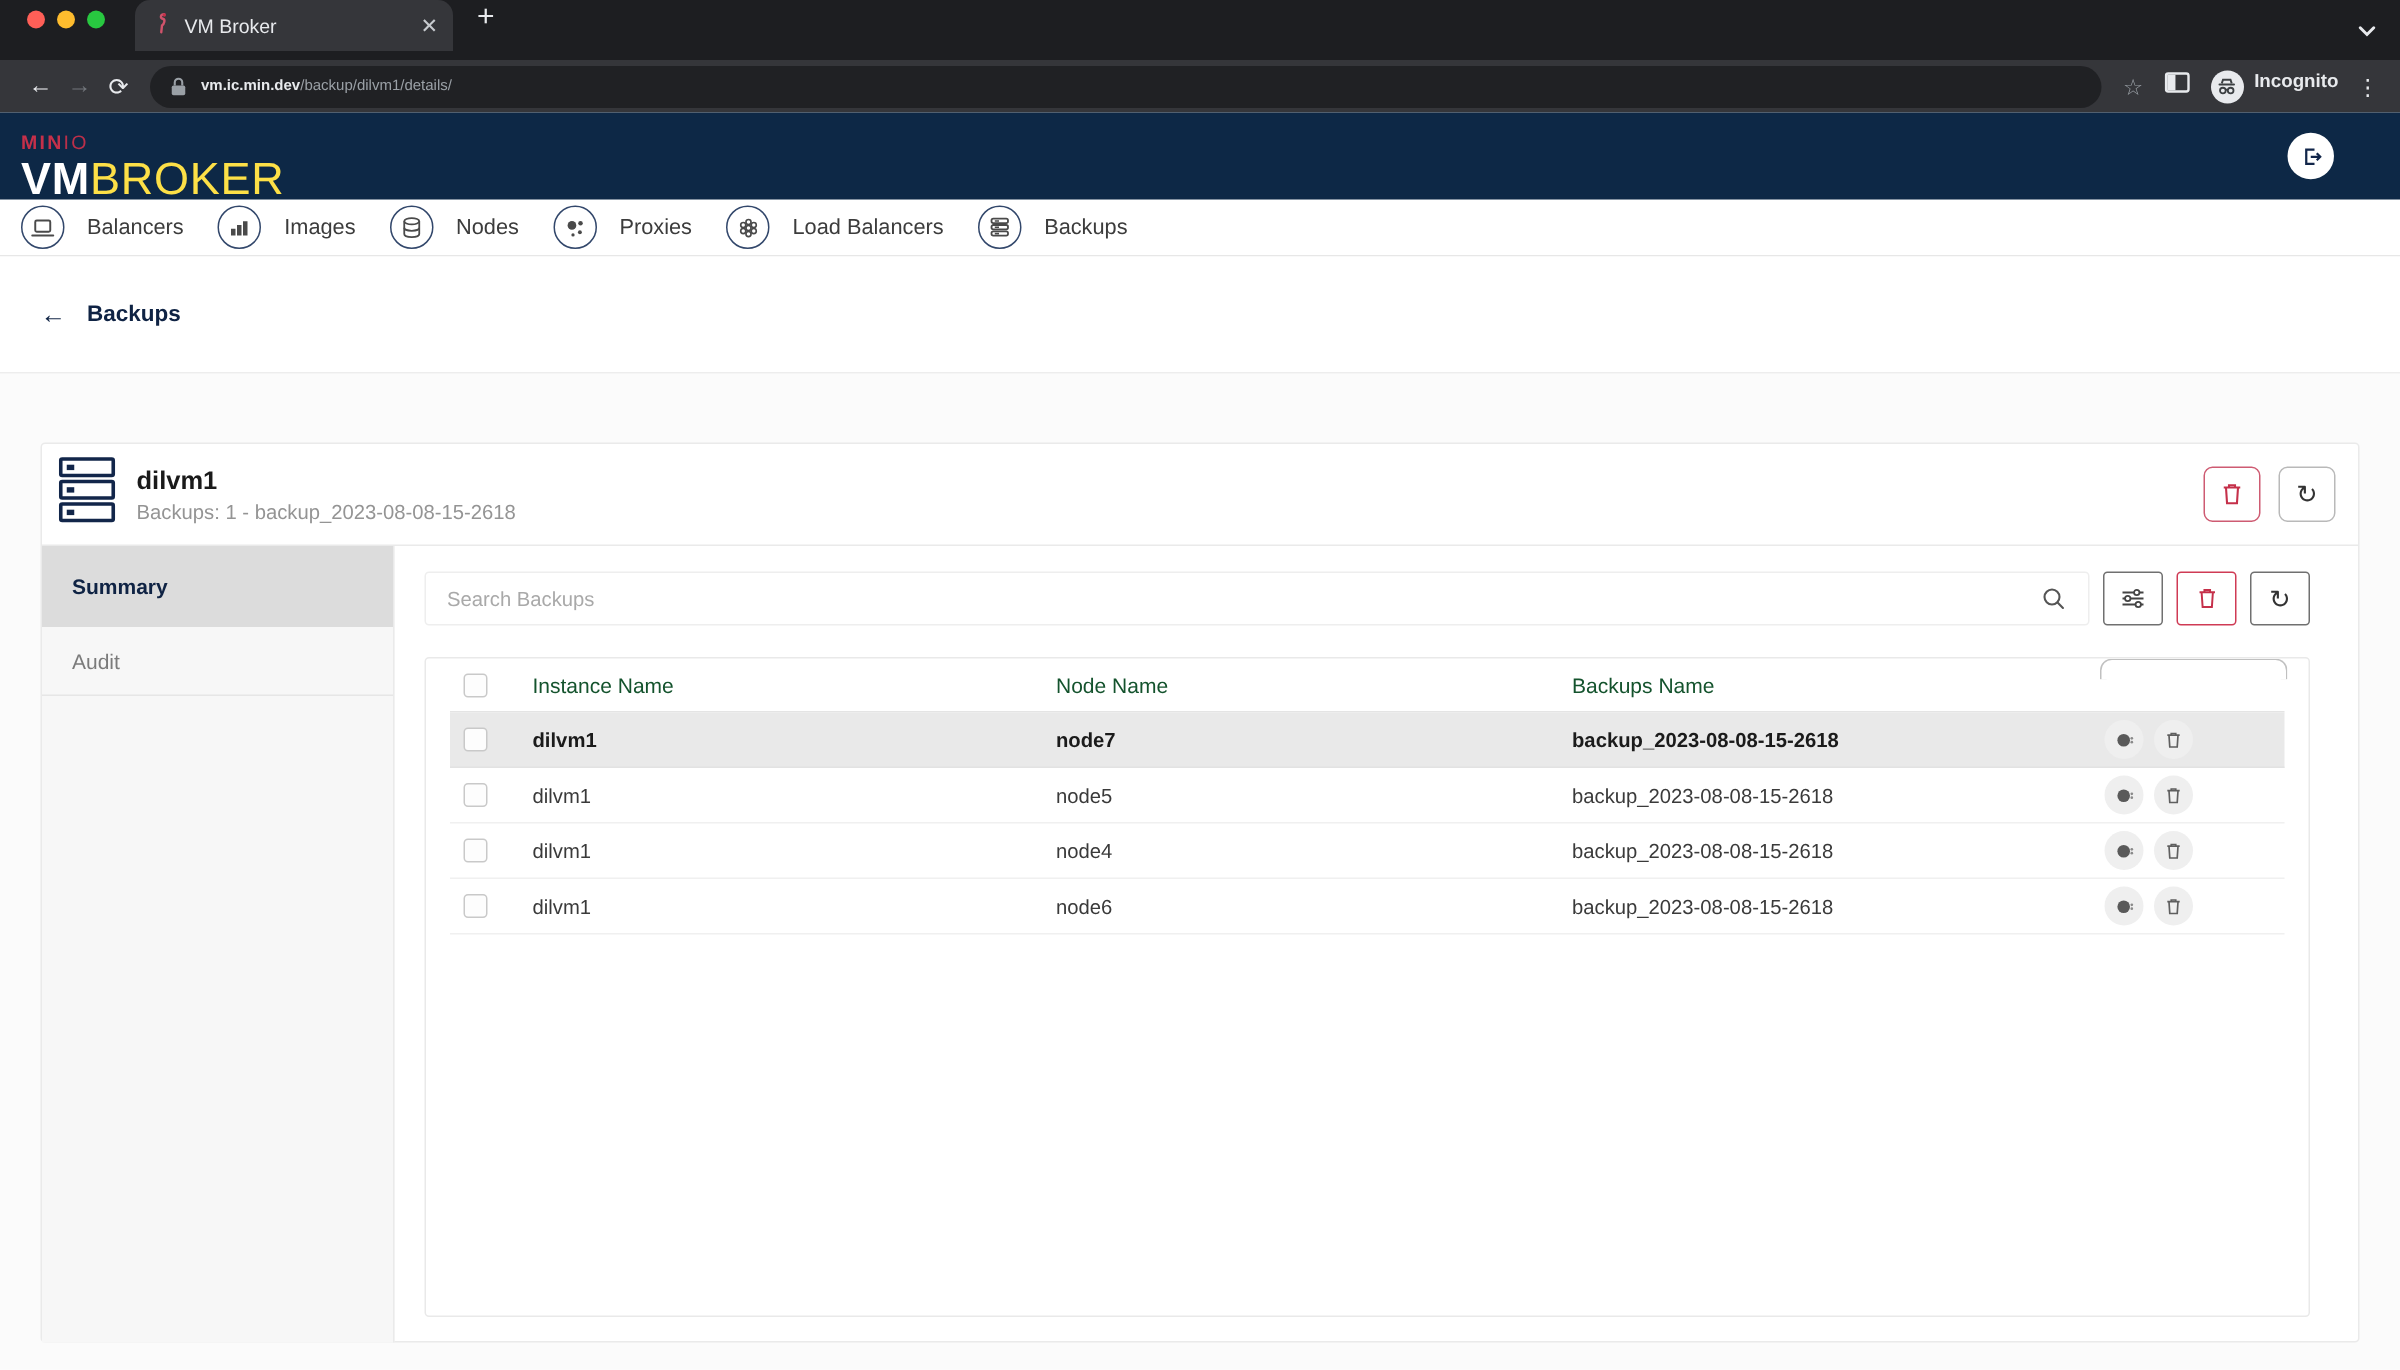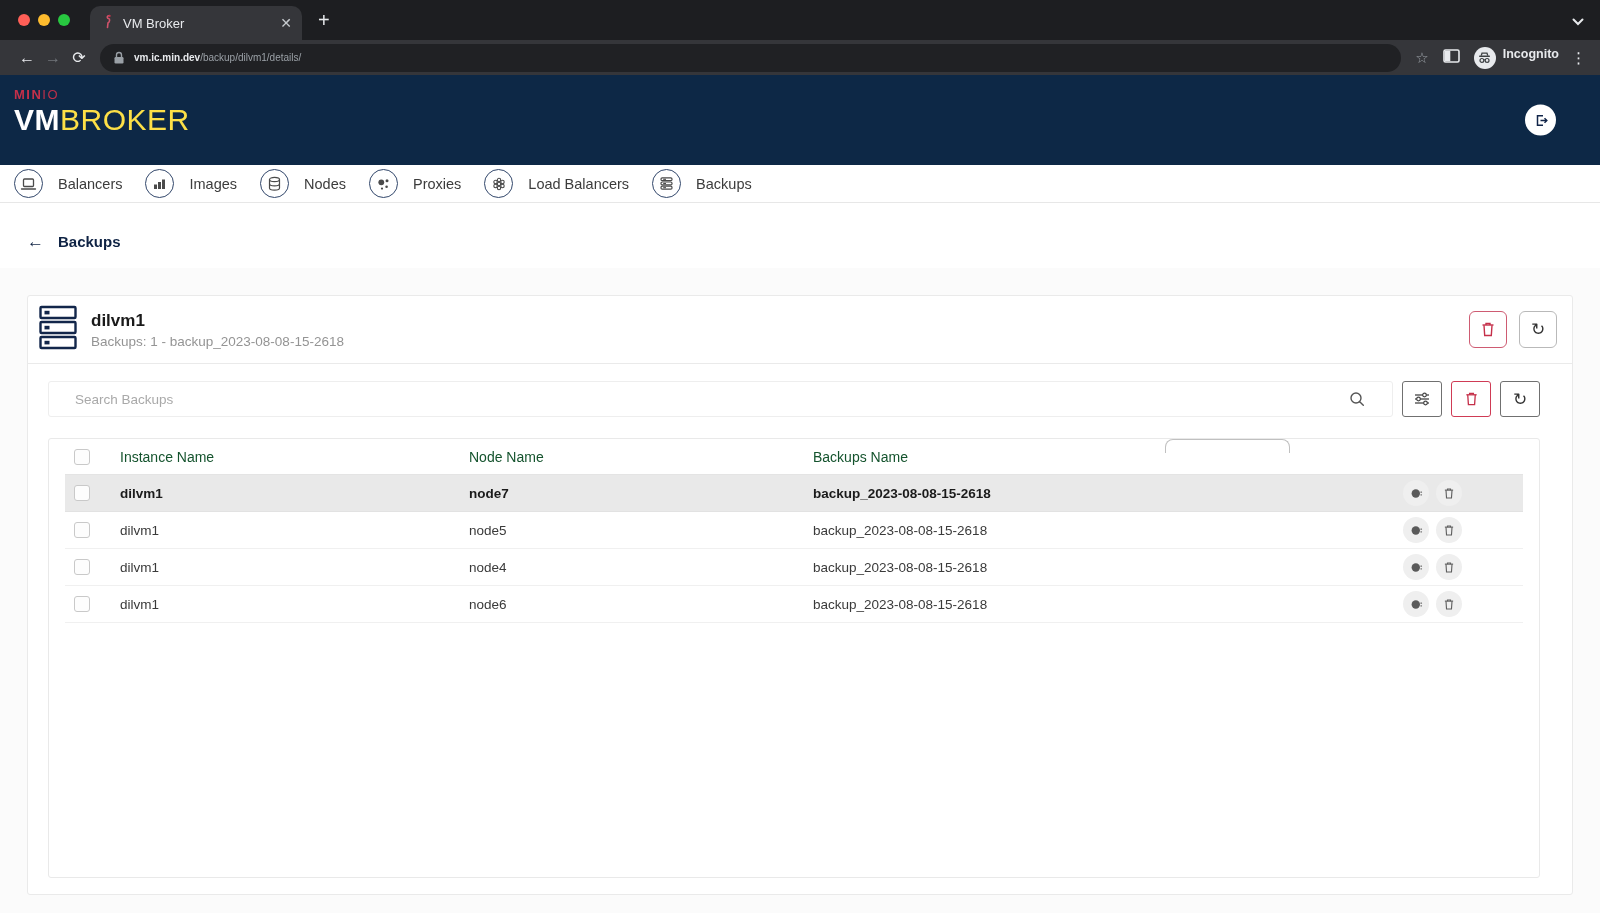--- a/index.html
+++ b/index.html
@@ -1,20 +1,20 @@
 <!DOCTYPE html>
 <html><head>
 <meta charset="utf-8">
 <style>
   * { box-sizing: border-box; margin: 0; padding: 0; }
   html,body { width:1600px; height:913px; overflow:hidden; }
   body { font-family:"Liberation Sans", sans-serif; background:#FBFBFB; position:relative; }
 
   
-  .tabstrip { height:40px; background:#1D1E21; display:flex; align-items:flex-end; position:relative; }
+  .tabstrip { height:40px; background:#1D1E21; display:flex; position:relative; }
   .traffic { display:flex; gap:8px; align-items:center; margin:0 0 14px 18px; }
   .light { width:12px; height:12px; border-radius:50%; }
   .light.red{ background:#FF5F57; } .light.yellow{ background:#FEBC2E; } .light.green{ background:#28C840; }
   .tab { margin-left:20px; width:212px; height:34px; background:#35363A; border-radius:10px 10px 0 0;
          display:flex; align-items:center; padding:0 10px; color:#E8EAED; font-size:13px; }
   .tab-title { flex:1; margin-left:8px; white-space:nowrap; }
   .tab-close { color:#C7CBCF; font-size:14px; cursor:default; }
   .newtab { color:#E8EAED; font-size:20px; font-weight:300; margin:0 0 8px 16px; }
   .strip-chevron { position:absolute; right:16px; bottom:10px; }
 
@@ -26,21 +26,21 @@
   .url-domain { color:#E8EAED; font-weight:bold; }
   .url-path { color:#9AA0A6; }
   .star { color:#9AA0A6; font-size:15px; margin-right:14px; }
   .panel-icon { margin-right:14px; }
   .incog { display:flex; align-items:flex-start; gap:7px; margin-right:12px; }
   .incog-circle { width:22px; height:22px; border-radius:50%; background:#E8EAED; display:flex; align-items:center; justify-content:center; }
   .incog-label { color:#E8EAED; font-size:12.5px; font-weight:bold; }
   .kebab { color:#E8EAED; font-size:15px; }
 
   
-  .app-header { height:90px; background:#0D2846; position:relative; padding:12px 0 0 14px; }
+  .app-header { height:58px; background:#0D2846; position:relative; padding:12px 0 0 14px; }
   .logo-line1 { font-size:13px; letter-spacing:1.5px; color:#C5304A; }
   .logo-line1 .b { font-weight:800; } .logo-line1 .l { font-weight:400; opacity:.95; }
   .app-name { font-size:30px; color:#FFFFFF; letter-spacing:.5px; margin-top:1px; line-height:1.1; }
   .app-name .b { font-weight:bold; } .app-name .l { font-weight:300; color:#fde047; }
   .logout-btn { position:absolute; right:44px; top:50%; transform:translateY(-50%);
                 width:31px; height:31px; border-radius:50%; background:#FFFFFF;
                 display:flex; align-items:center; justify-content:center; }
 
   
   .modnav { height:38px; background:#FFFFFF; border-bottom:1px solid #E7E7E7; display:flex; align-items:center; padding-left:14px; }
@@ -70,21 +70,21 @@
 
   .card-body { display:flex; height:531px; }
   .side { width:235px; background:#F7F7F7; border-right:1px solid #EAEAEA; flex-shrink:0; }
   .side-tab { display:flex; align-items:center; padding:0 20px; font-size:14px; }
   .side-tab.active { height:54px; background:#DCDCDC; color:#0F2344; font-weight:bold; }
   .side-tab.idle { height:46px; color:#7B7B7B; border-bottom:1px solid #E6E6E6; }
 
   .content { flex:1; position:relative; padding:17px 32px 0 20px; }
   .search-row { display:flex; gap:9px; }
   .search-box { flex:1; height:36px; border:1px solid #EEEEEE; border-radius:3px; background:#fff;
-                display:flex; align-items:center; padding:0 26px; }
+                display:flex; align-items:center; padding:0 14px; }
   .search-box input { flex:1; border:none; outline:none; font-size:13.5px; color:#333; font-family:"Liberation Sans",sans-serif; background:transparent; }
   .search-box input::placeholder { color:#A9A9A9; }
   .tool-btn { width:40px; height:36px; border-radius:3px; background:#fff; display:flex; align-items:center; justify-content:center; }
   .tool-btn.plain { border:1px solid #707070; }
   .tool-btn.danger { border:1px solid #CF3B55; }
 
   .table-wrap { margin-top:21px; border:1px solid #E9E9E9; border-radius:3px; height:calc(100% - 74px); background:#fff; }
   .t-inner { margin:0 16px; }
   .t-row { display:flex; align-items:center; height:37px; border-bottom:1px solid #F0F0F0; font-size:13.5px; color:#3A3A3A; }
   .t-head { height:36px; font-weight:normal; color:#14532d; font-size:14px; border-bottom:1px solid #E4E4E4; }
@@ -284,20 +284,24 @@
               <path d="M4 4.2 L4.7 14.5 H11.3 L12 4.2" fill="none" stroke="#C5304A" stroke-width="1.4"></path>
             </svg>
         </div>
         <div class="hbtn plain">
           <span class="refresh-glyph">↻</span>
         </div>
       </div>
     </div>
 
     <div class="card-body">
+      <div class="side">
+        <div class="side-tab active">Summary</div>
+        <div class="side-tab idle">Audit</div>
+      </div>
 
       <div class="content">
         <div class="search-row">
           <div class="search-box">
             <input type="text" placeholder="Search Backups" style="">
             <span style="display:flex;">
               <svg width="18" height="18" viewBox="0 0 18 18">
                   <circle cx="8" cy="8" r="5" fill="none" stroke="#555" stroke-width="1.4"></circle>
                   <line x1="11.7" y1="11.7" x2="15.3" y2="15.3" stroke="#555" stroke-width="1.4" stroke-linecap="round"></line>
                 </svg>

